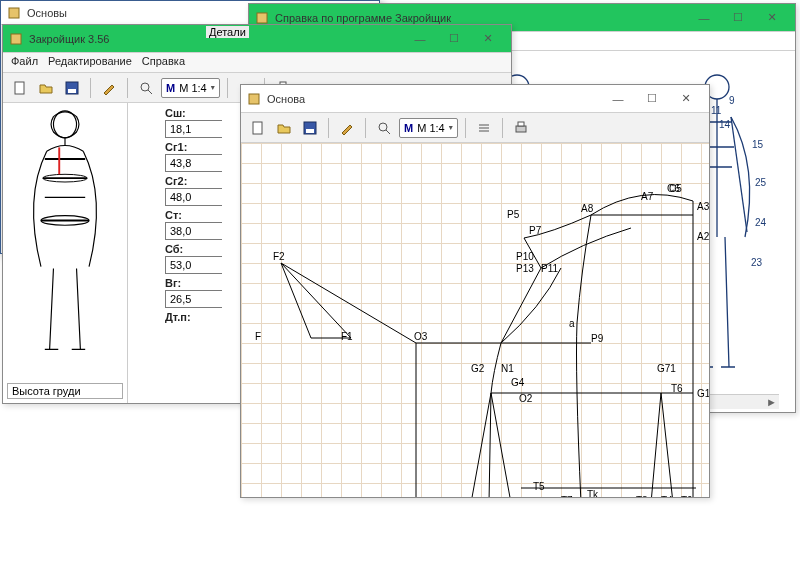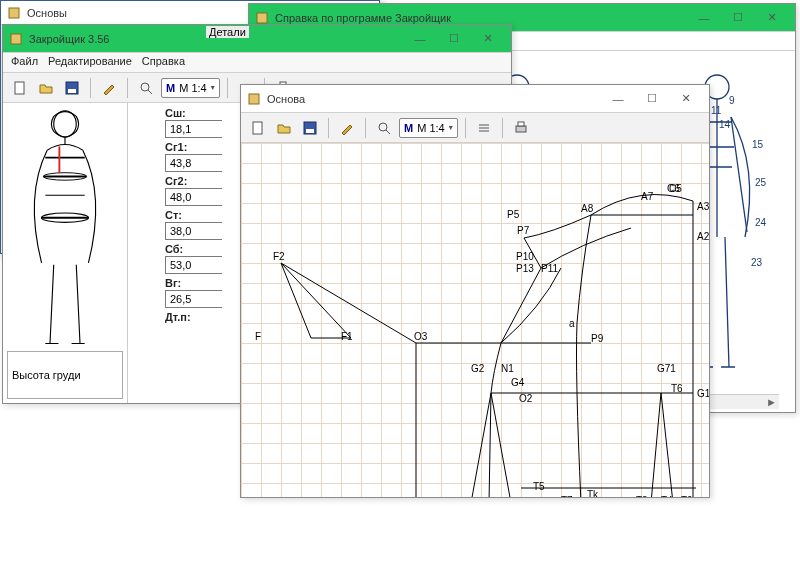--- a/index.html
+++ b/index.html
@@ -28,21 +28,21 @@
   #w-help { left: 248px; top: 3px; width: 548px; height: 410px; }
   #w-help .content { display: flex; gap: 30px; justify-content: space-between; padding: 16px 26px 10px 26px; height: calc(100% - 47px); border-top: 1px solid #d0d0d0; margin-top: 18px; position: relative; }
   #w-help .hscroll { position: absolute; left: 0; right: 16px; bottom: 2px; height: 15px; background: #f0f0f0; border-top: 1px solid #ccc; display:flex; align-items:center; }
   #w-help .hscroll .sarrow { width:15px; text-align:center; color:#666; }
   #w-help .hscroll .sthumb { height:12px; width:120px; background:#c2c2c2; margin-left:4px; }
 
   
   #w-main { left: 2px; top: 24px; width: 510px; height: 380px; }
   #w-main .body { display: flex; height: calc(100% - 78px); }
   #w-main .figcol { width: 125px; border-right: 1px solid #ccc; display:flex; flex-direction:column; align-items:center; padding:4px; }
-  #w-main .figlabel { border:1px solid #aaa; background:#fff; padding:17px 4px; margin-top:auto; width:100%; text-align:left; }
+  #w-main .figlabel { border:1px solid #aaa; background:#fff; padding:1px 4px; margin-top:auto; width:100%; text-align:left; }
   #w-main .measurecol { width: 94px; padding: 4px 6px; overflow:hidden; }
   .mrow { margin-bottom: 3px; margin-left: 31px; }
   .mrow label { display:block; font-weight: bold; color:#222; margin-bottom:1px; }
   .mrow input { width: 74px; height: 18px; border: 1px solid #7a7a7a; padding: 0 4px; background:#fff; }
 
   
   #w-pattern { left: 240px; top: 84px; width: 470px; height: 414px; }
   #w-pattern .canvas { position: relative; height: calc(100% - 58px); background:
       linear-gradient(#e7d7c2 1px, transparent 1px) 0 0/20px 20px,
       linear-gradient(90deg,#e7d7c2 1px, transparent 1px) 0 0/20px 20px,
@@ -345,21 +345,21 @@
         <path d="M300 125 Q340 100 390 85"></path>
         <path d="M260 200 Q300 165 320 125"></path>
       </g>
     </svg>
     <span class="ptlabel" style="left:400px;top:48px">A7</span>
     <span class="ptlabel" style="left:340px;top:60px">A8</span>
     <span class="ptlabel" style="left:456px;top:58px">A3</span>
     <span class="ptlabel" style="left:428px;top:40px">C5</span>
     <span class="ptlabel" style="left:426px;top:40px">C6</span>
     <span class="ptlabel" style="left:266px;top:66px">P5</span>
-    <span class="ptlabel" style="left:276px;top:82px">P7</span>
+    <span class="ptlabel" style="left:288px;top:82px">P7</span>
     <span class="ptlabel" style="left:275px;top:108px">P10</span>
     <span class="ptlabel" style="left:275px;top:120px">P13</span>
     <span class="ptlabel" style="left:300px;top:120px">P11</span>
     <span class="ptlabel" style="left:456px;top:88px">A2</span>
     <span class="ptlabel" style="left:32px;top:108px">F2</span>
     <span class="ptlabel" style="left:14px;top:188px">F</span>
     <span class="ptlabel" style="left:100px;top:188px">F1</span>
     <span class="ptlabel" style="left:173px;top:188px">O3</span>
     <span class="ptlabel" style="left:328px;top:175px">a</span>
     <span class="ptlabel" style="left:350px;top:190px">P9</span>

